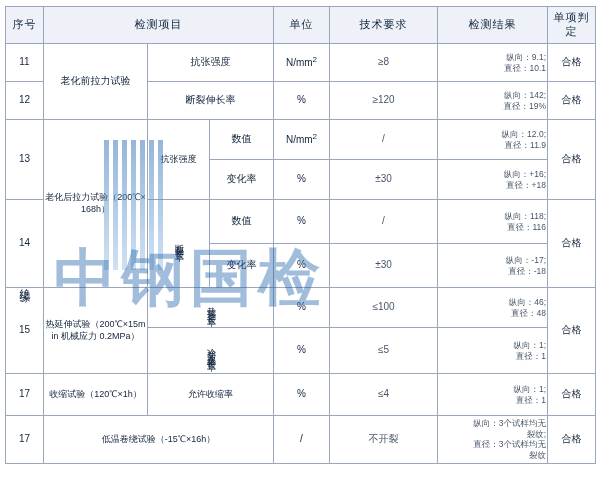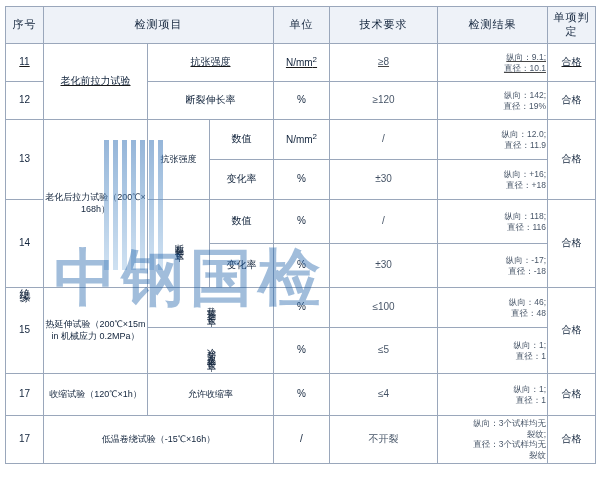--- a/index.html
+++ b/index.html
@@ -48,21 +48,21 @@
   }
   .col-seq { width: 38px; }
   .col-item-a { width: 104px; }
   .col-item-b { width: 62px; }
   .col-item-c { width: 64px; }
   .col-unit { width: 56px; }
   .col-req { width: 108px; }
   .col-result { width: 110px; }
   .col-judge { width: 48px; }
 
-  .row-h-1 { height: 38px; text-decoration: underline; }
+  .row-h-1 { height: 38px; }
   .row-h-2 { height: 38px; }
   .row-h-3 { height: 40px; }
   .row-h-4 { height: 40px; }
   .row-h-5 { height: 44px; }
   .row-h-6 { height: 44px; }
   .row-h-7 { height: 40px; }
   .row-h-8 { height: 46px; }
   .row-h-9 { height: 42px; }
   .row-h-10 { height: 46px; }
 

